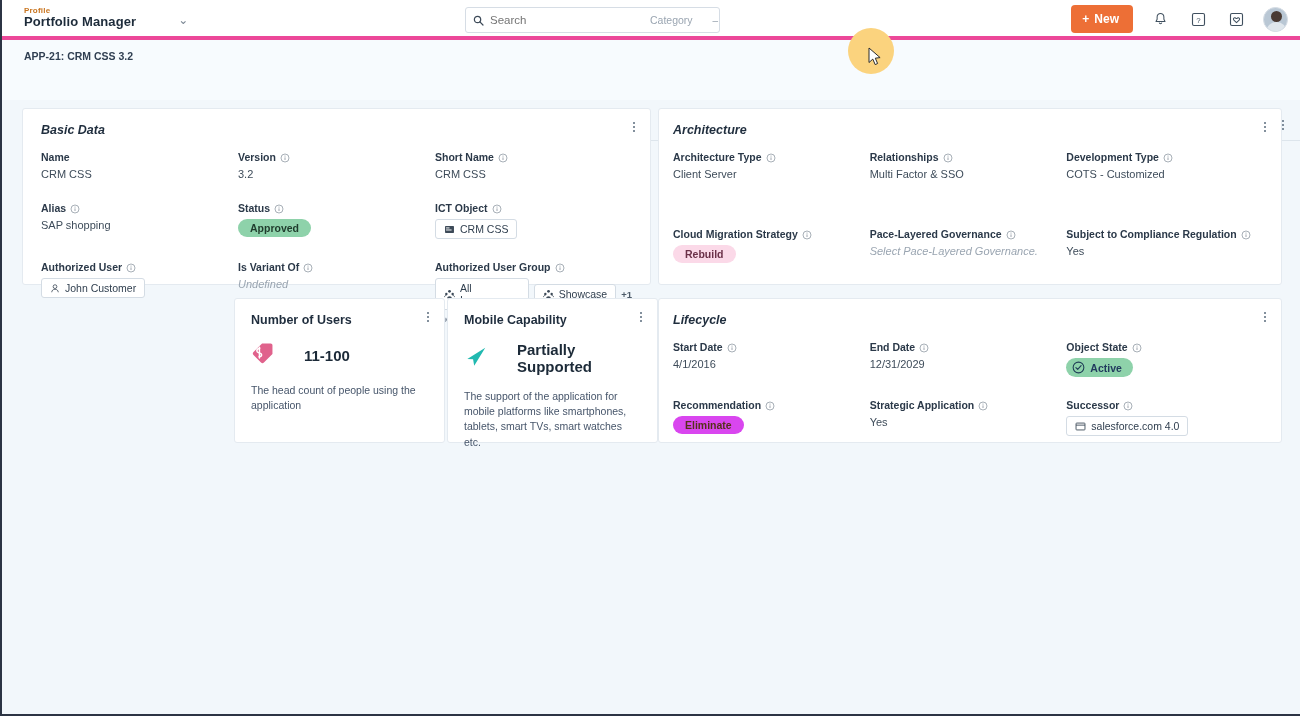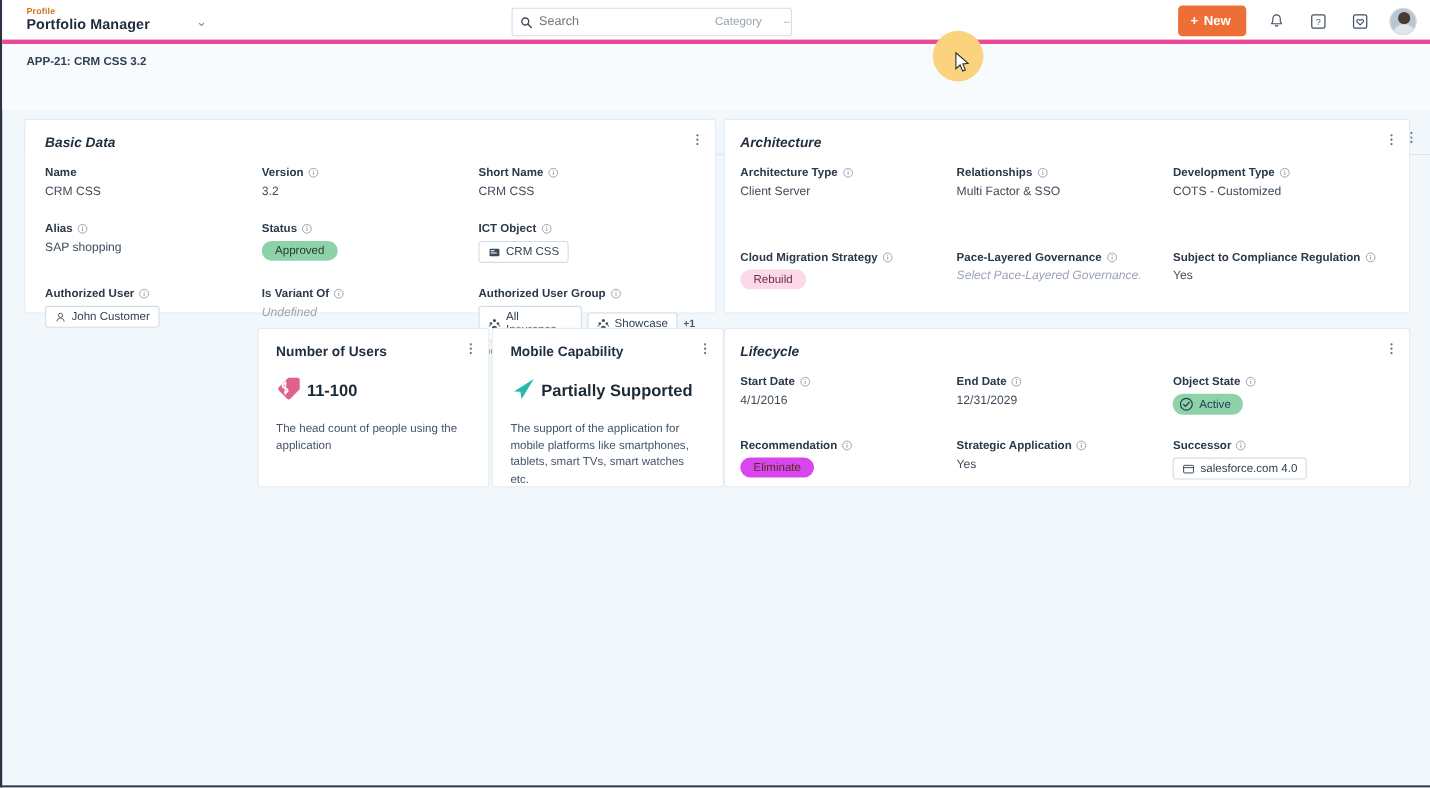--- a/index.html
+++ b/index.html
@@ -68,43 +68,43 @@
   
   .content { position: relative; flex: 1; }
   .card { position: absolute; background: #fff; border: 1px solid #e4eaf0; border-radius: 3px; }
   .card-title { font-size: 12.5px; font-weight: bold; color: #1f2d3d; font-style: italic; }
   .kebab { position: absolute; right: 9px; top: 10px; width: 14px; height: 16px; cursor: pointer;
            display: flex; flex-direction: column; align-items: center; justify-content: center; gap: 2px; }
   .kebab i { width: 2px; height: 2px; background: #5a6b7d; border-radius: 50%; display: block; }
 
   .grid3 { display: grid; grid-template-columns: 1fr 1fr 1fr; }
   .fld { margin-bottom: 6px; }
-  .flabel { font-size: 10.5px; font-weight: bold; color: #2b3949; display: flex; align-items: center; gap: 4px;
+  .flabel { font-size: 10.5px; font-weight: bold; color: #2b3949; display: flex; align-items: flex-end; gap: 4px;
             margin-bottom: 5px; white-space: nowrap; }
   .fval { font-size: 11px; color: #3e4c5a; }
   .fval.ph { color: #9aa5b1; font-style: italic; }
   .info { width: 10px; height: 10px; flex: 0 0 10px; opacity: .85; }
 
   .pill { display: inline-block; border-radius: 11px; padding: 3px 12px; font-size: 10.5px;
-          font-weight: normal; color: #1f3b2c; }
+          font-weight: bold; color: #1f3b2c; }
   .pill.green { background: #8ed2aa; }
   .pill.pink { background: #fbd9e8; color: #6b3048; }
   .pill.orange { background: #d946ef; color: #56301a; }
   .pill.state { background: #8ed2aa; color: #223b5e; display: inline-flex; align-items: center; gap: 5px;
                 padding: 3px 11px 3px 6px; }
 
   .chip { display: inline-flex; align-items: center; gap: 5px; border: 1px solid #d4dce4;
           border-radius: 3px; background: #fff; padding: 3px 8px; font-size: 10.5px;
           color: #2f3e4e; cursor: pointer; margin-right: 5px; }
   .chip svg { flex: 0 0 auto; }
   .plusn { font-size: 9.5px; color: #4c5a68; font-weight: bold; vertical-align: middle; }
   .showall { font-size: 9px; color: #46556a; margin-top: 4px; cursor: pointer; }
 
   .tile-title { font-size: 12.5px; font-weight: bold; color: #1f2d3d; }
-  .tile-row { display: flex; align-items: center; gap: 3px; margin-top: 14px; }
+  .tile-row { display: flex; align-items: center; gap: 28px; margin-top: 14px; }
   .tile-val { font-size: 15px; font-weight: bold; color: #1c2a38; }
   .tile-desc { margin-top: 14px; font-size: 10.5px; color: #46556a; line-height: 1.45; }
 
   
   .cursor-hl { position: absolute; left: 848px; top: 28px; width: 46px; height: 46px;
                border-radius: 50%; background: #fbd37e; }
   .cursor-arrow { position: absolute; left: 868px; top: 47px; }
 </style>
 </head>
 <body>

